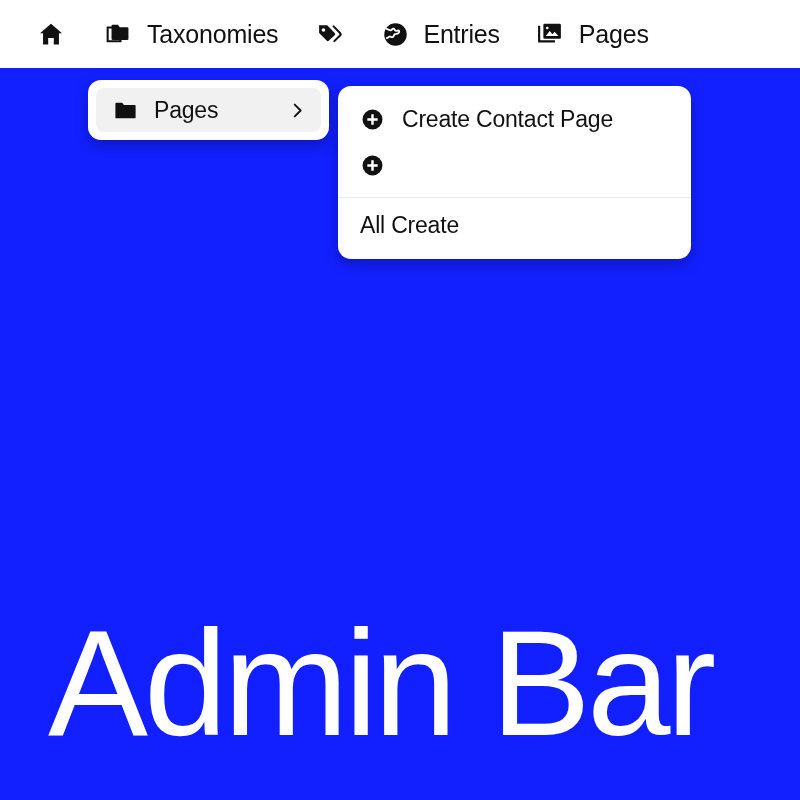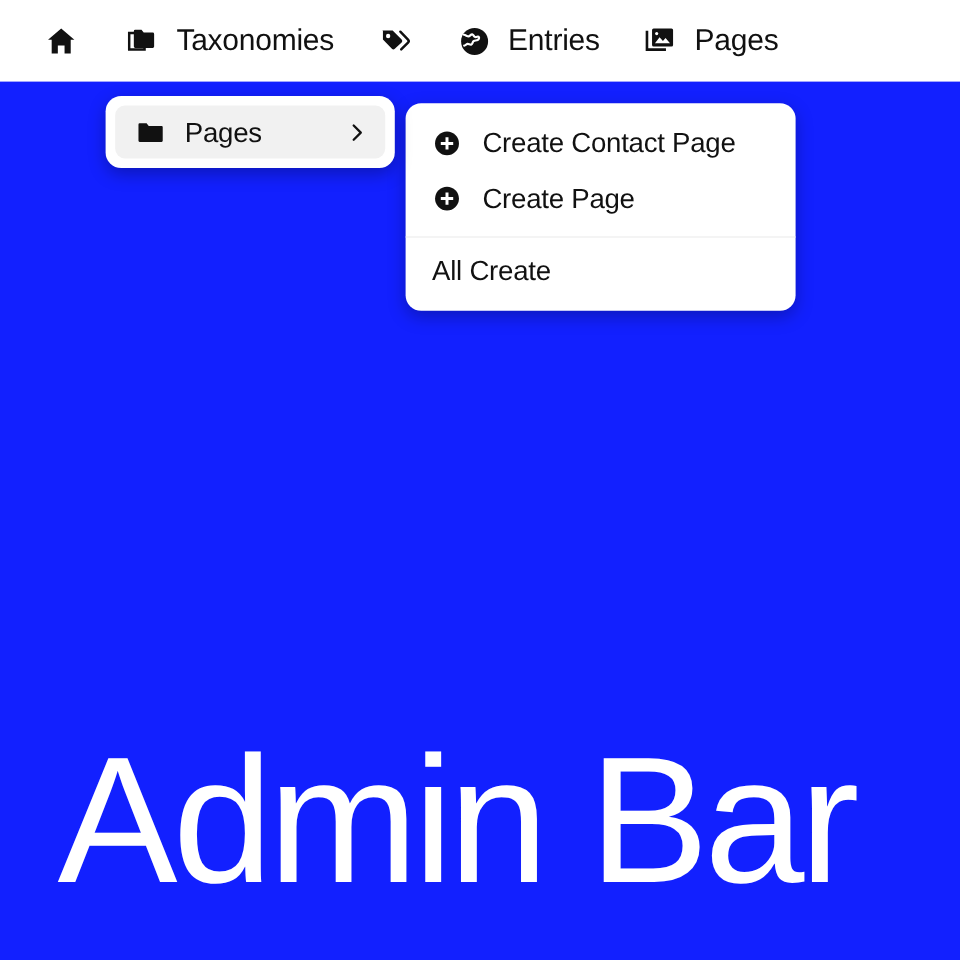--- a/index.html
+++ b/index.html
@@ -109,21 +109,21 @@
     align-items: center;
     justify-content: center;
     flex: 0 0 auto;
   }
 
   
   .submenu-panel {
     position: absolute;
     left: 338px;
     top: 86px;
-    width: 325px;
+    width: 353px;
     background: #ffffff;
     border-radius: 13px;
     padding: 10px 0 6px 0;
     box-shadow: 0 5px 14px rgba(0,0,0,0.26);
     z-index: 4;
   }
 
   .submenu-item {
     display: flex;
     align-items: center;
@@ -264,21 +264,20 @@
     <span class="submenu-label">Create Contact Page</span>
   </div>
 
   <div class="submenu-item">
     <span class="plus-icon">
       <svg width="23" height="23" viewBox="0 0 24 24">
         <circle cx="12" cy="12" r="10.4" fill="#111111"></circle>
         <path d="M12 6.6v10.8M6.6 12h10.8" stroke="#ffffff" stroke-width="2.6" stroke-linecap="butt"></path>
       </svg>
     </span>
-    <span class="submenu-label">Create Page</span>
   </div>
 
   <div class="submenu-divider"></div>
 
   <div class="submenu-item-plain">
     <span class="submenu-label">All Create</span>
   </div>
 
 </div>
 

